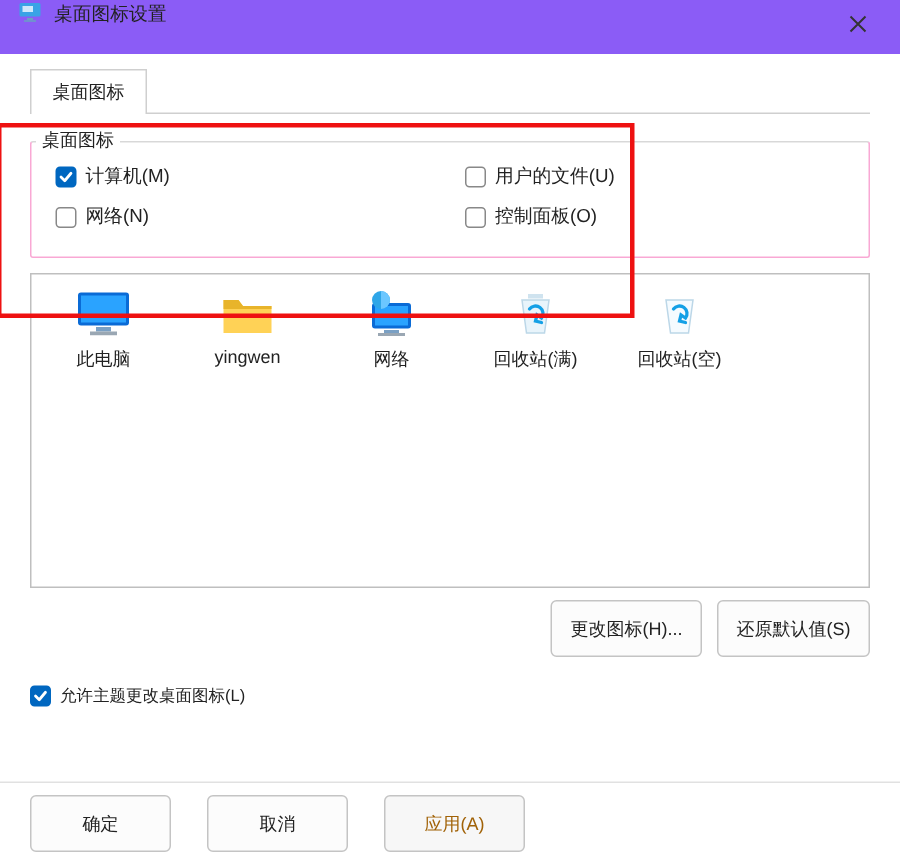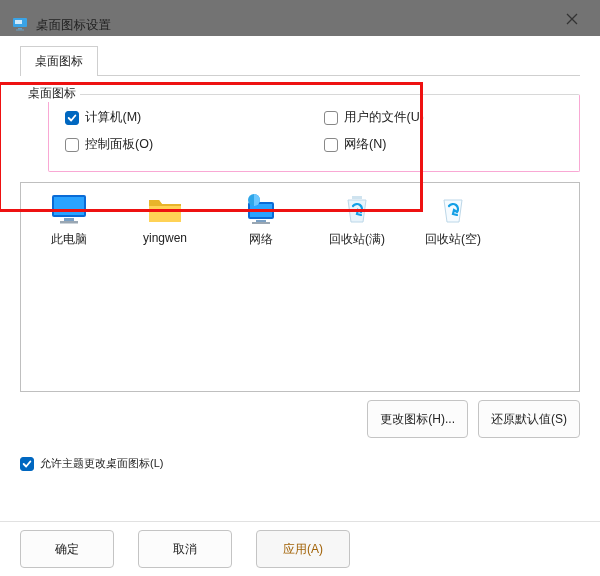--- a/index.html
+++ b/index.html
@@ -14,24 +14,24 @@
     width: 600px; height: 576px;
     background: #fff;
     position: relative;
     overflow: hidden;
   }
   
   .titlebar {
     height: 36px;
     padding: 0 8px 0 12px;
     display: flex;
-    align-items: flex-end;
+    align-items: flex-start;
     justify-content: space-between;
     border-bottom: 1px solid transparent;
-    background: #737373;
+    background: #8b5cf6;
   }
   .titlebar .title-left {
     display: flex; align-items: center; gap: 8px;
   }
   .titlebar .title-text {
     font-size: 12.5px;
   }
   .titlebar .close {
     width: 40px; height: 32px;
     display: flex; align-items: center; justify-content: center;
@@ -88,21 +88,20 @@
   .fieldset {
     border: 1px solid #f9a8d4;
     border-top: 1px solid #d8d8d8;
     padding: 14px 16px 8px 16px;
     display: grid;
     grid-template-columns: 1fr 1fr;
     column-gap: 20px;
     row-gap: 10px;
     font-size: 12.5px;
     border-radius: 2px;
-    margin-left: 28px;
   }
   .check-row {
     display: flex; align-items: center; gap: 6px;
   }
   .chk {
     width: 14px; height: 14px;
     border: 1.5px solid #888;
     border-radius: 3px;
     display: flex; align-items: center; justify-content: center;
     background: #fff;
@@ -241,28 +240,28 @@
           <span class="chk">
             
           </span>
           <span>用户的文件(U)</span>
         </label>
 
         <label class="check-row">
           <span class="chk">
             
           </span>
-          <span>控制面板(O)</span>
+          <span>网络(N)</span>
         </label>
 
         <label class="check-row">
           <span class="chk">
             
           </span>
-          <span>网络(N)</span>
+          <span>控制面板(O)</span>
         </label>
 
         <span></span>
       </div>
     </div>
 
     
     <div class="icon-panel">
 
       <div class="icon-item">

